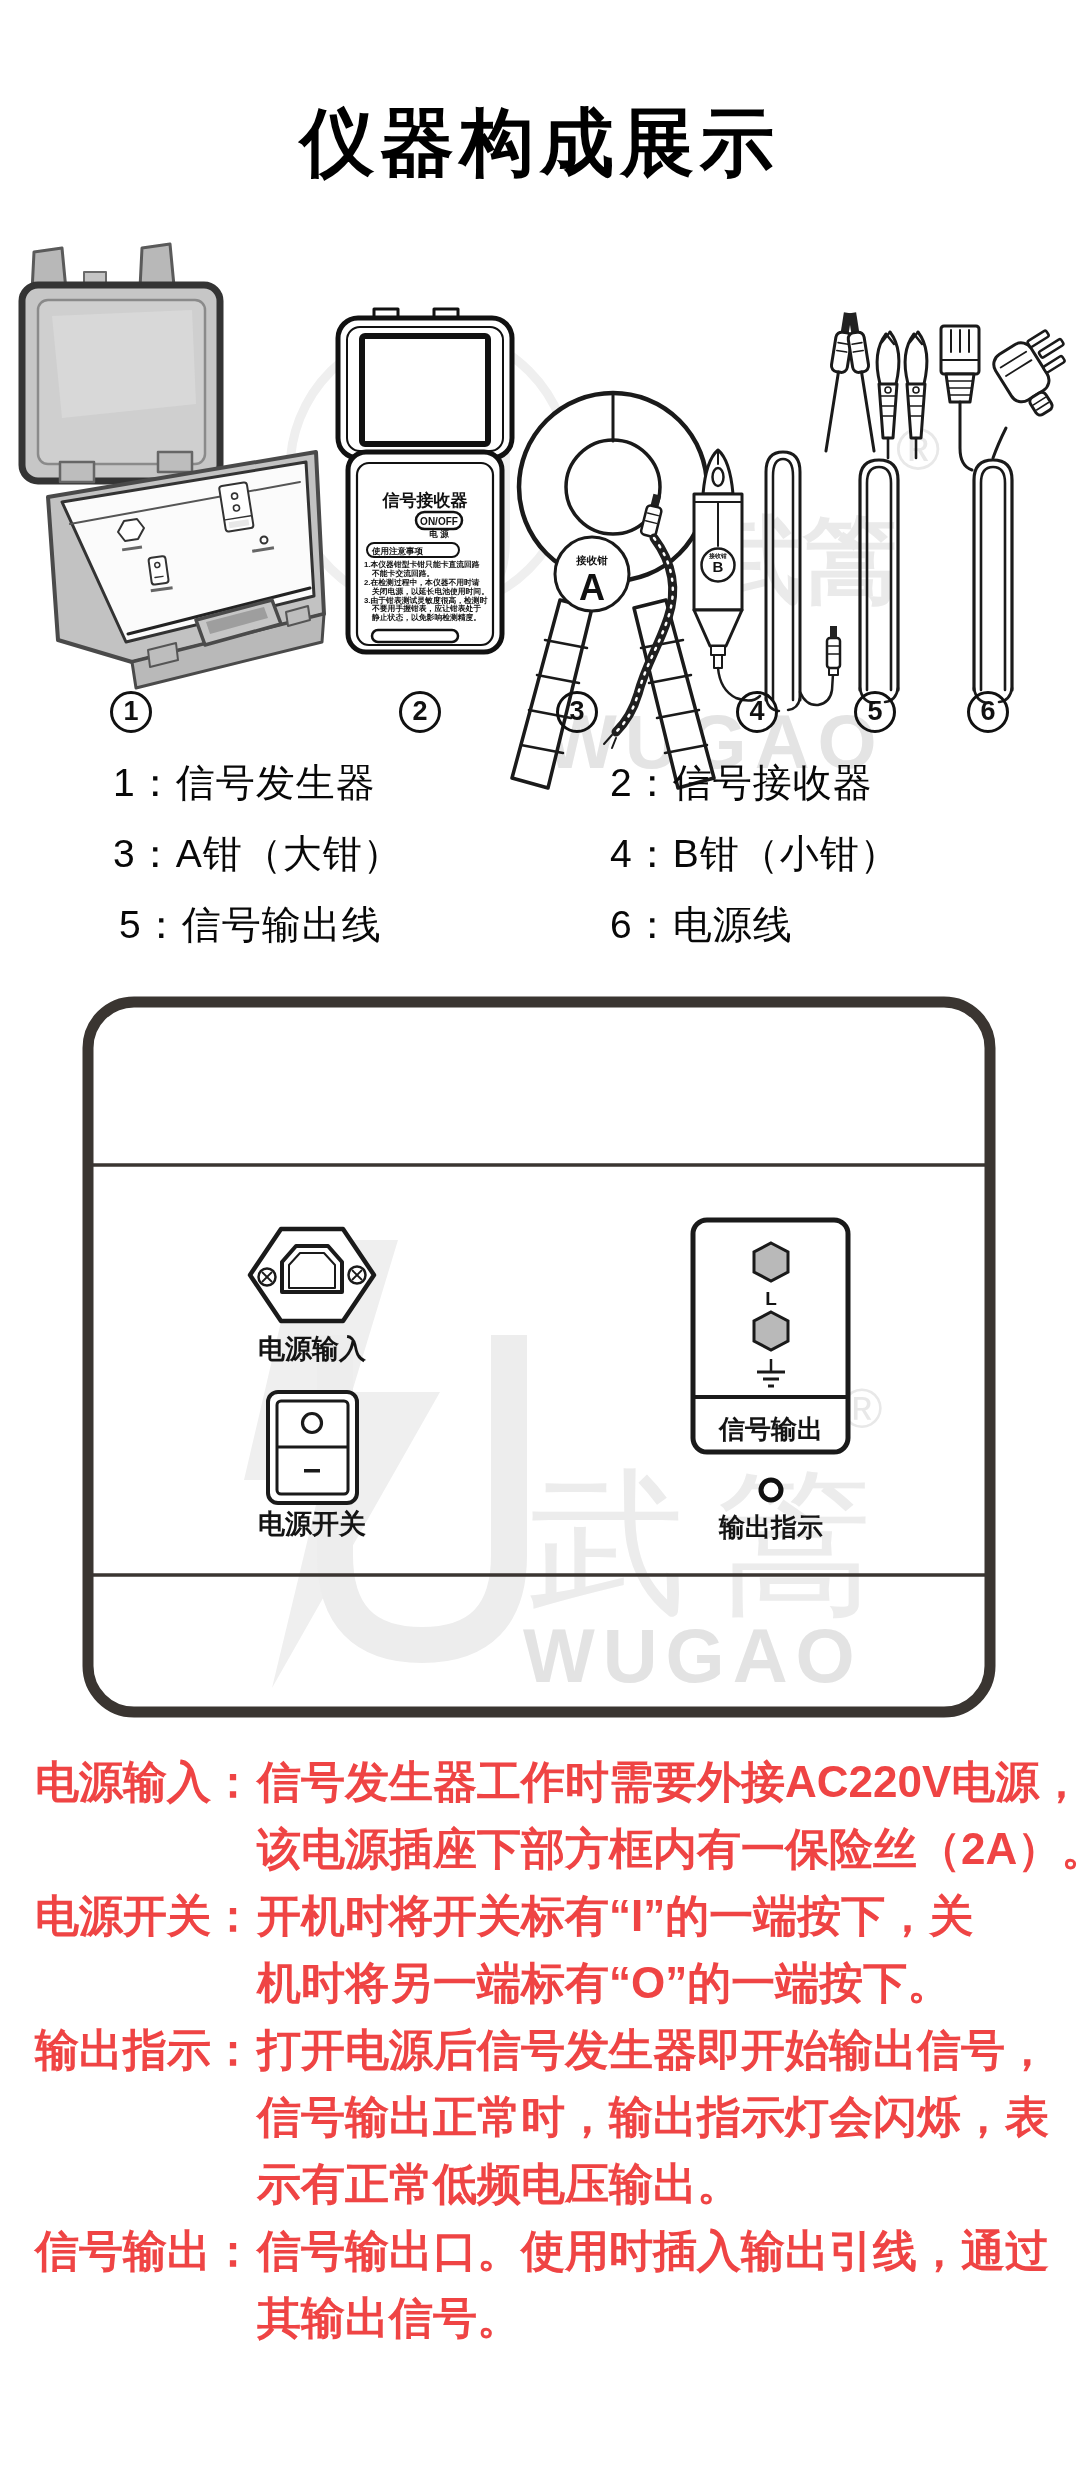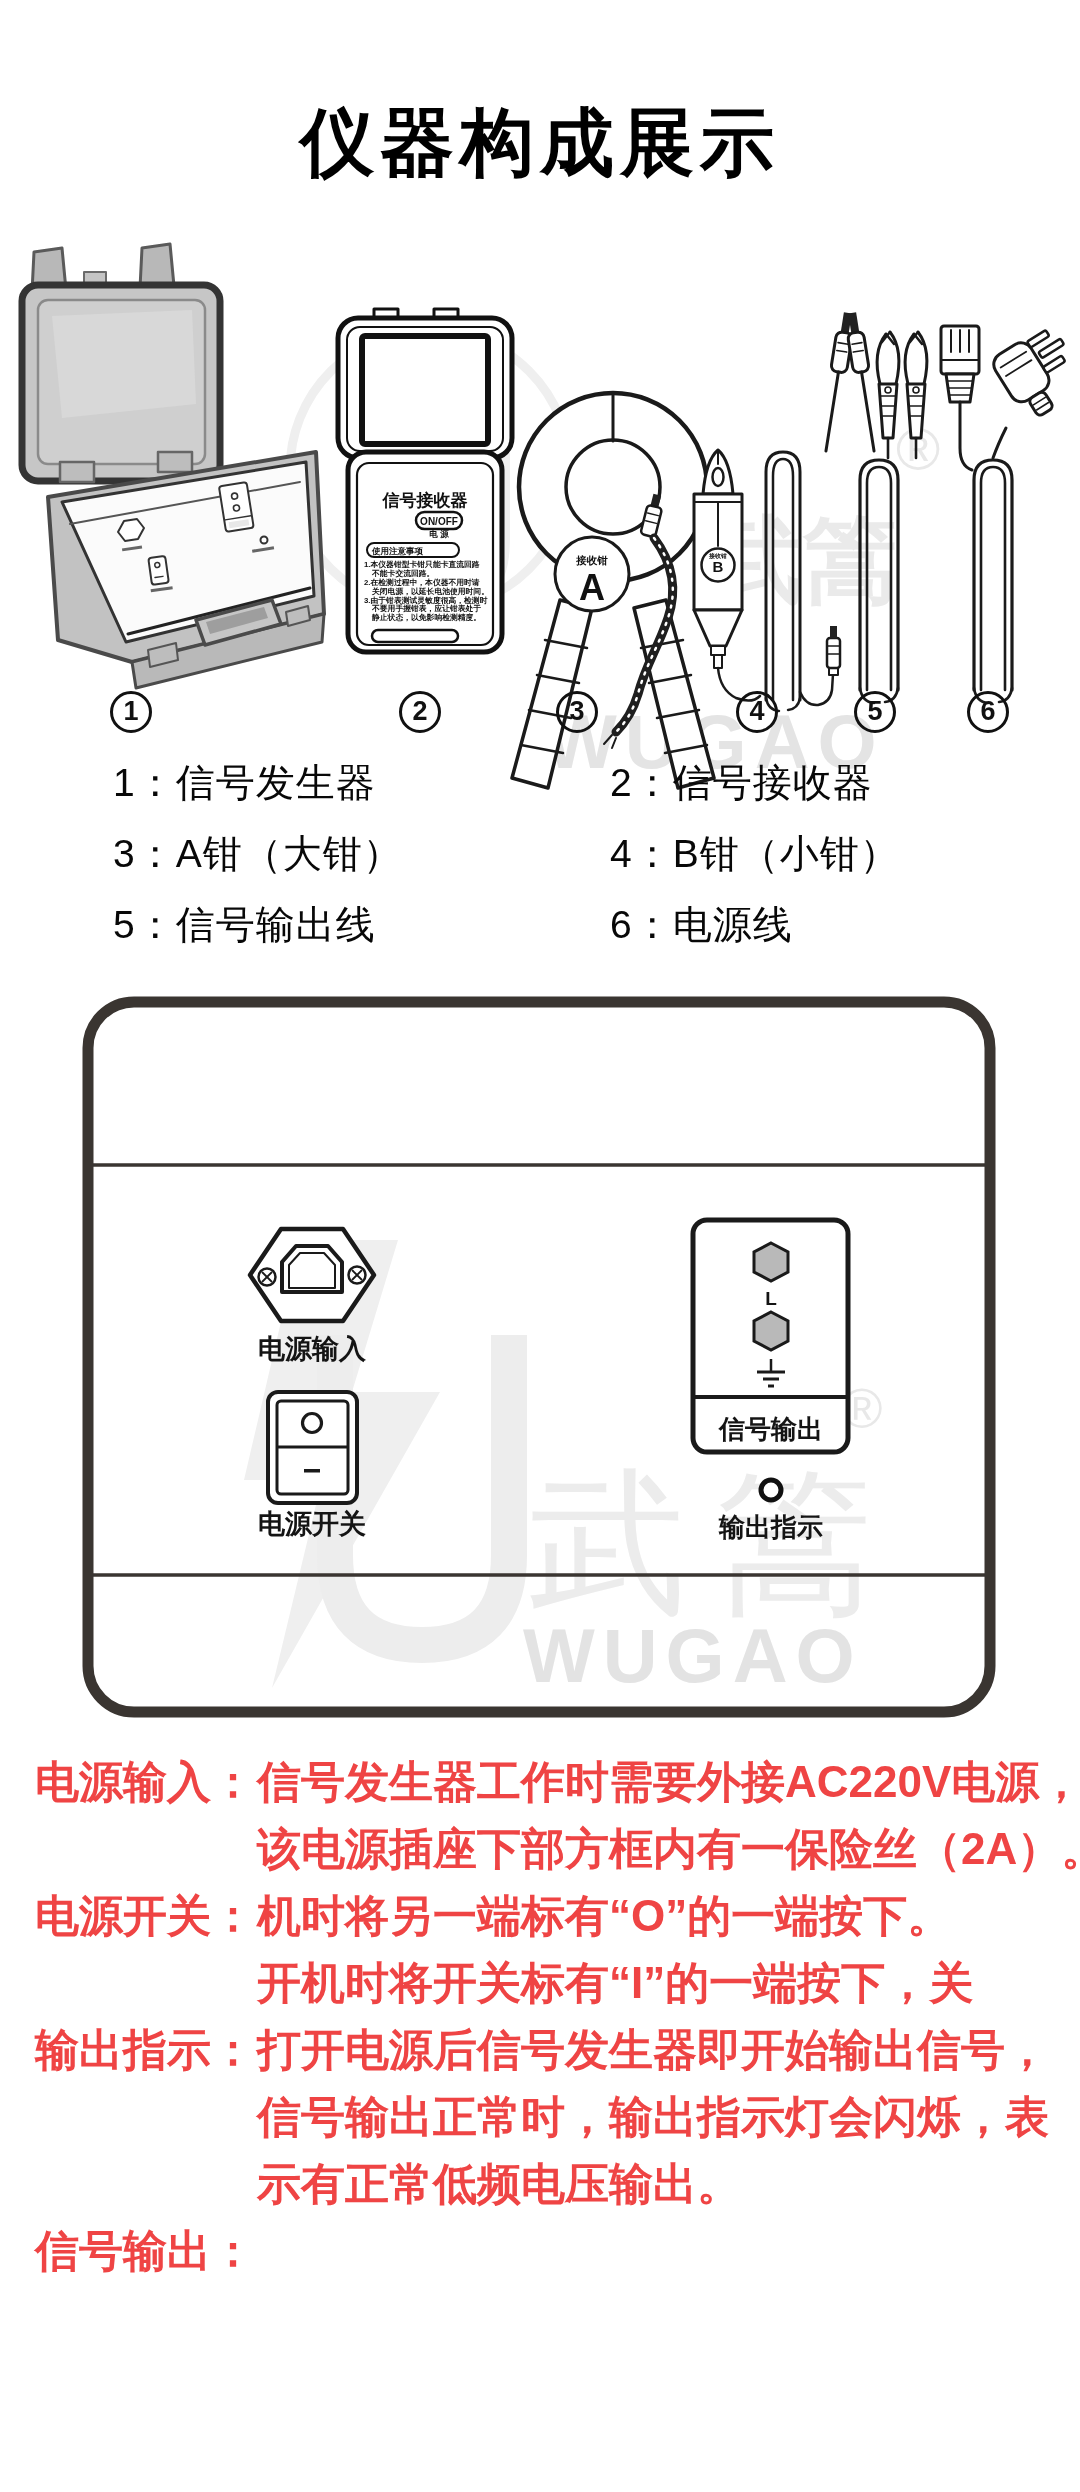--- a/index.html
+++ b/index.html
@@ -258,21 +258,21 @@
 <div class="numc" style="left:399px">2</div>
 <div class="numc" style="left:556px">3</div>
 <div class="numc" style="left:736px">4</div>
 <div class="numc" style="left:854px">5</div>
 <div class="numc" style="left:967px">6</div>
 
 <div class="lg" style="left:113px;top:756px">1：信号发生器</div>
 <div class="lg" style="left:610px;top:756px">2：信号接收器</div>
 <div class="lg" style="left:113px;top:827px">3：A钳（大钳）</div>
 <div class="lg" style="left:610px;top:827px">4：B钳（小钳）</div>
-<div class="lg" style="left:113px;top:898px">5：信号输出线</div>
+<div class="lg" style="left:119px;top:898px">5：信号输出线</div>
 <div class="lg" style="left:610px;top:898px">6：电源线</div>
 
 <svg width="1080" height="750" viewBox="0 980 1080 750" style="top:980px">
 
   <g>
     <polygon points="300,1240 398,1240 352,1392 440,1392 272,1688 322,1480 244,1480" fill="#efefef"></polygon>
     <path d="M 335 1335 L 335 1555 Q 335 1645 422 1645 Q 509 1645 509 1555 L 509 1335" fill="none" stroke="#ededed" stroke-width="36"></path>
     <text x="528" y="1598" font-size="158" letter-spacing="30" fill="#ececec">武篙</text>
     <text x="862" y="1428" font-size="56" fill="#e8e8e8" text-anchor="middle">®</text>
     <text x="523" y="1682" font-size="76" letter-spacing="8" font-weight="bold" fill="#e3e3e3">WUGAO</text>
@@ -327,28 +327,32 @@
   <div class="entry">
     <div class="dlabel">电源输入：</div>
     <div class="dlines">
       <div>信号发生器工作时需要外接AC220V电源，</div>
       <div>该电源插座下部方框内有一保险丝（2A）。</div>
     </div>
   </div>
   <div class="entry">
     <div class="dlabel">电源开关：</div>
     <div class="dlines">
+      <div>开机时将开关标有“I”的一端按下，关</div>
       <div>机时将另一端标有“O”的一端按下。</div>
-      <div>开机时将开关标有“I”的一端按下，关</div>
     </div>
   </div>
   <div class="entry">
     <div class="dlabel">输出指示：</div>
     <div class="dlines">
       <div>打开电源后信号发生器即开始输出信号，</div>
       <div>信号输出正常时，输出指示灯会闪烁，表</div>
       <div>示有正常低频电压输出。</div>
     </div>
   </div>
   <div class="entry">
     <div class="dlabel">信号输出：</div>
+    <div class="dlines">
+      <div>信号输出口。使用时插入输出引线，通过</div>
+      <div>其输出信号。</div>
+    </div>
   </div>
 </div>
 
 </body></html>

